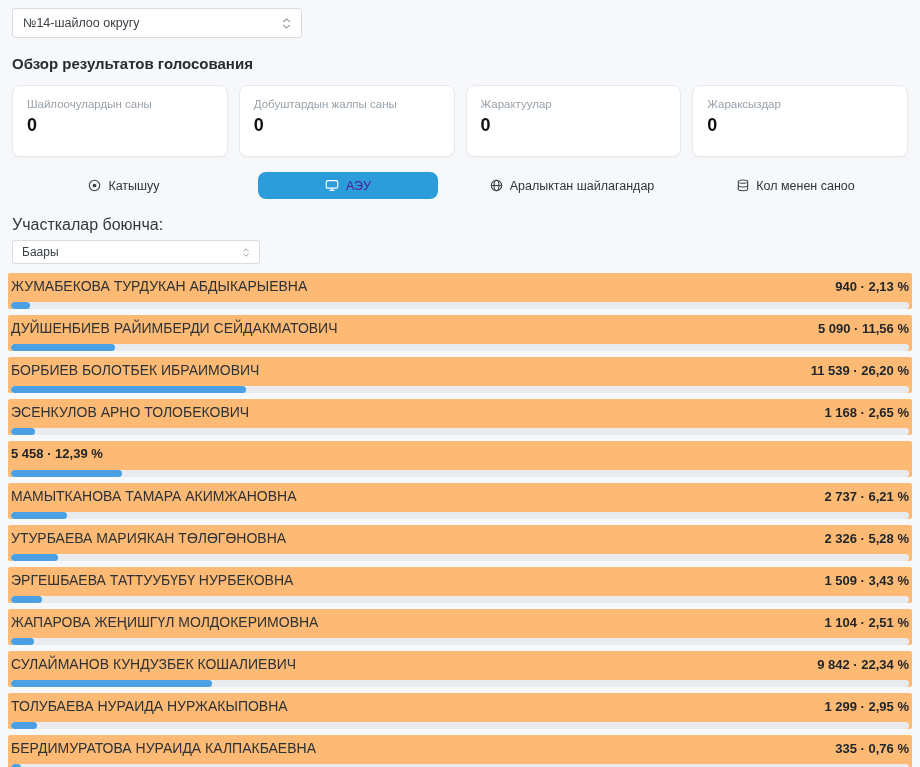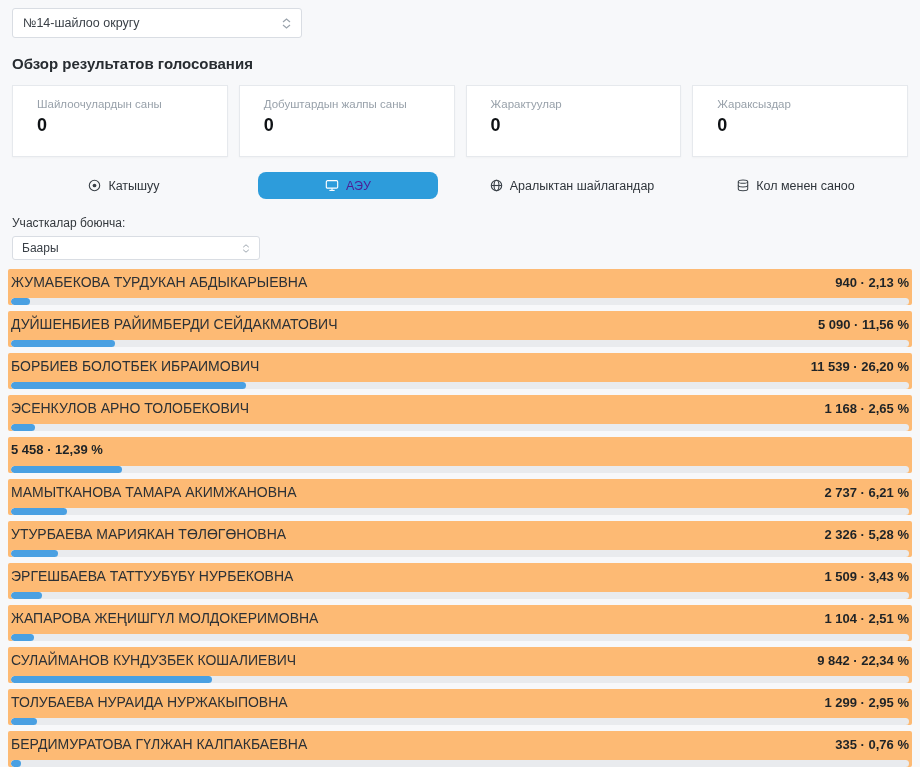--- a/index.html
+++ b/index.html
@@ -35,23 +35,23 @@
   }
 
   
   .cards {
     margin: 13px 12px 0 12px;
     display: grid; grid-template-columns: repeat(4, 1fr); gap: 11px;
   }
   .card {
     background: #ffffff;
     border: 1px solid #e6e9ed;
-    border-radius: 0;
+    border-radius: 8px;
     height: 72px;
-    padding: 12px 24px;
+    padding: 12px 14px;
     box-shadow: 0 1px 2px rgba(20,30,40,0.03);
   }
   .card-label { font-size: 11.5px; color: #98a1aa; }
   .card-value { margin-top: 5px; font-size: 18px; font-weight: bold; color: #0f1215; }
 
   
   .tabs {
     margin: 15px 12px 0 12px;
     display: grid; grid-template-columns: repeat(4, 1fr);
     align-items: center; height: 27px;
@@ -62,21 +62,21 @@
   }
   .tab .ticon { display: inline-flex; color: #3a4148; }
   .tab.active {
     background: var(--accent, #2d9cdb);
     color: #4c1d95; border-radius: 8px;
     width: 80%; justify-self: center; font-weight: 500;
   }
   .tab.active .ticon { color: #ffffff; }
 
   
-  .filter-label { margin: 17px 0 0 12px; font-size: 12px; color: #33383d; }
+  .filter-label { margin: 17px 0 0 12px; font-size: 16px; color: #33383d; }
   .precinct-select {
     margin: 6px 0 0 12px; width: 248px; height: 24px;
     padding: 0 9px; font-size: 12px;
   }
 
   
   .list { margin: 9px 8px 0 8px; }
   .row {
     background: #fdba74;
     padding: 5px 3px 0 3px;
@@ -296,21 +296,21 @@
       <span class="cname">ТОЛУБАЕВА НУРАИДА НУРЖАКЫПОВНА</span>
       <span class="cval">1 299 · 2,95 %</span>
     </div>
     <div class="bar">
       <div class="fill" style="width: 2.95%;"></div>
     </div>
   </div>
 
   <div class="row">
     <div class="row-top">
-      <span class="cname">БЕРДИМУРАТОВА ГҮЛЖАН КАЛПАКБАЕВНА</span>
+      <span class="cname">БЕРДИМУРАТОВА НУРАИДА КАЛПАКБАЕВНА</span>
       <span class="cval">335 · 0,76 %</span>
     </div>
     <div class="bar">
       <div class="fill" style="width: 0.76%;"></div>
     </div>
   </div>
 
 </div>
 </div>
 

